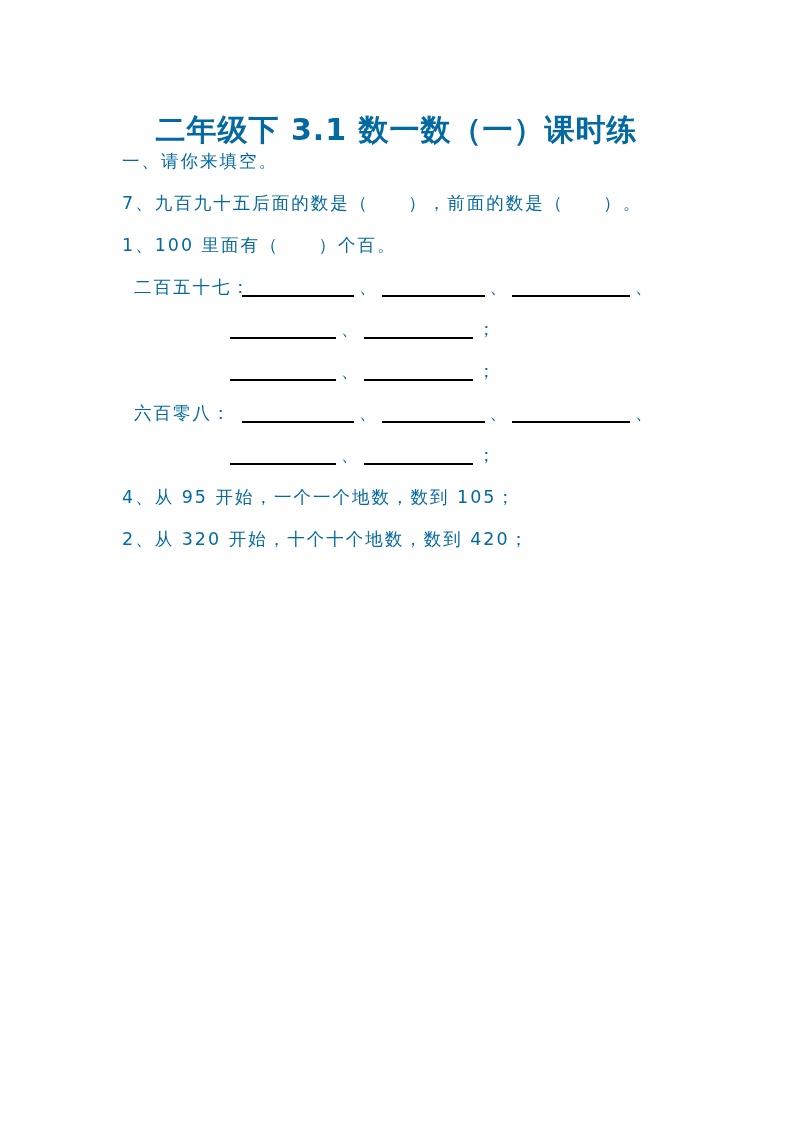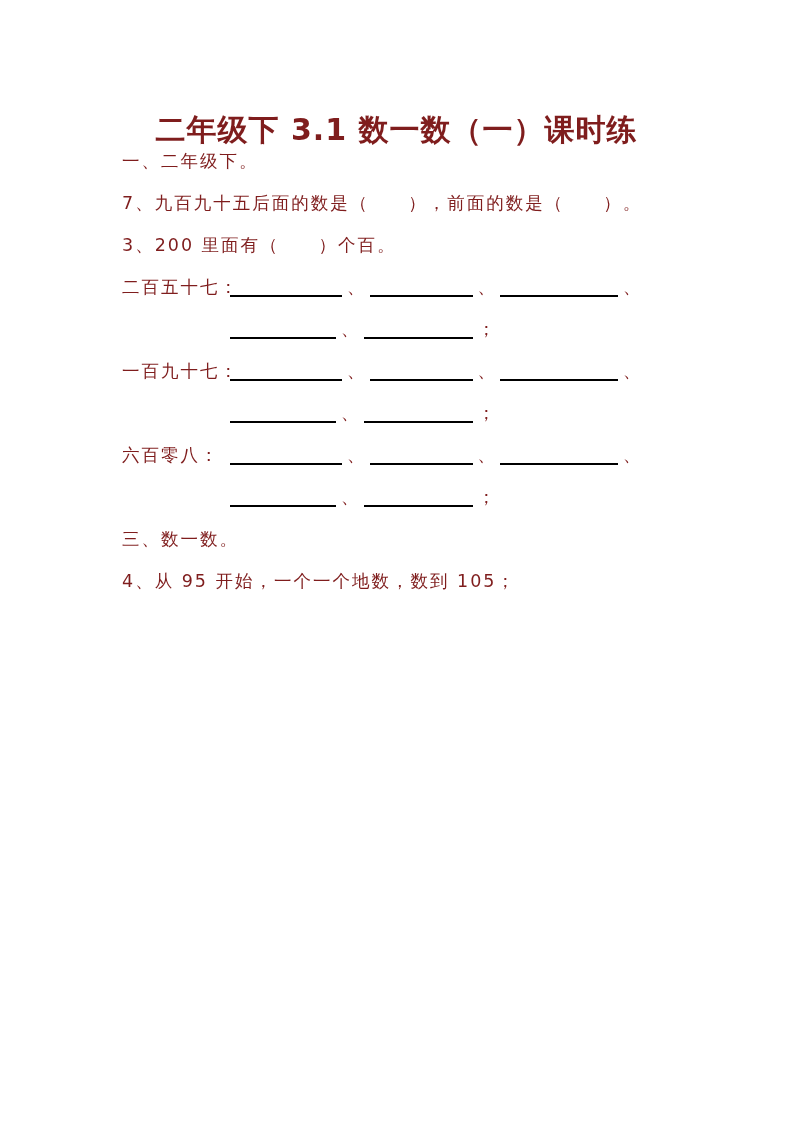--- a/index.html
+++ b/index.html
@@ -5,21 +5,21 @@
   html, body {
     margin: 0;
     padding: 0;
     background: #ffffff;
   }
   .page {
     position: relative;
     width: 793px;
     height: 876px;
     background: #ffffff;
-    color: #7f1d1d;
+    color: #0369a1;
     font-family: "DejaVu Sans", sans-serif;
     overflow: hidden;
   }
   .doc-title {
     position: absolute;
     top: 90px;
     left: 0;
     width: 100%;
     text-align: center;
     font-size: 30px;
@@ -38,20 +38,21 @@
     height: 42px;
     line-height: 42px;
     font-size: 17.5px;
     letter-spacing: 2px;
     white-space: nowrap;
   }
   .num-label {
     display: inline-block;
     width: 108px;
     letter-spacing: 2px;
+    margin-left: 12px;
   }
   .indent {
     padding-left: 108px;
   }
   .blank {
     display: inline-block;
     height: 0;
     border-bottom: 2px solid #000000;
     vertical-align: -4px;
   }
@@ -67,43 +68,40 @@
 </style>
 </head>
 <body>
 
 <div class="page">
 
   <h1 class="doc-title">二年级下 3.1 数一数（一）课时练</h1>
 
   <div class="doc-body">
 
-    <p class="line">一、二年级下。</p>
+    <p class="line">一、请你来填空。</p>
     <p class="line">7、九百九十五后面的数是（　　），前面的数是（　　）。</p>
-    <p class="line">3、200 里面有（　　）个百。</p>
+    <p class="line">1、100 里面有（　　）个百。</p>
 
 
     <div class="line">
       <span class="num-label">二百五十七：</span><span class="blank w1"></span><span class="sep">、</span><span class="blank w2"></span><span class="sep">、</span><span class="blank w3"></span><span class="sep">、</span>
     </div>
     <div class="line indent">
       <span class="blank w4"></span><span class="sep">、</span><span class="blank w5"></span><span class="sep">；</span>
     </div>
 
-    <div class="line">
-      <span class="num-label">一百九十七：</span><span class="blank w1"></span><span class="sep">、</span><span class="blank w2"></span><span class="sep">、</span><span class="blank w3"></span><span class="sep">、</span>
-    </div>
     <div class="line indent">
       <span class="blank w4"></span><span class="sep">、</span><span class="blank w5"></span><span class="sep">；</span>
     </div>
 
     <div class="line">
       <span class="num-label">六百零八：</span><span class="blank w1"></span><span class="sep">、</span><span class="blank w2"></span><span class="sep">、</span><span class="blank w3"></span><span class="sep">、</span>
     </div>
     <div class="line indent">
       <span class="blank w4"></span><span class="sep">、</span><span class="blank w5"></span><span class="sep">；</span>
     </div>
 
-    <p class="line">三、数一数。</p>
     <p class="line">4、从 95 开始，一个一个地数，数到 105；</p>
+    <p class="line">2、从 320 开始，十个十个地数，数到 420；</p>
 
   </div>
 </div>
 
 </body></html>

